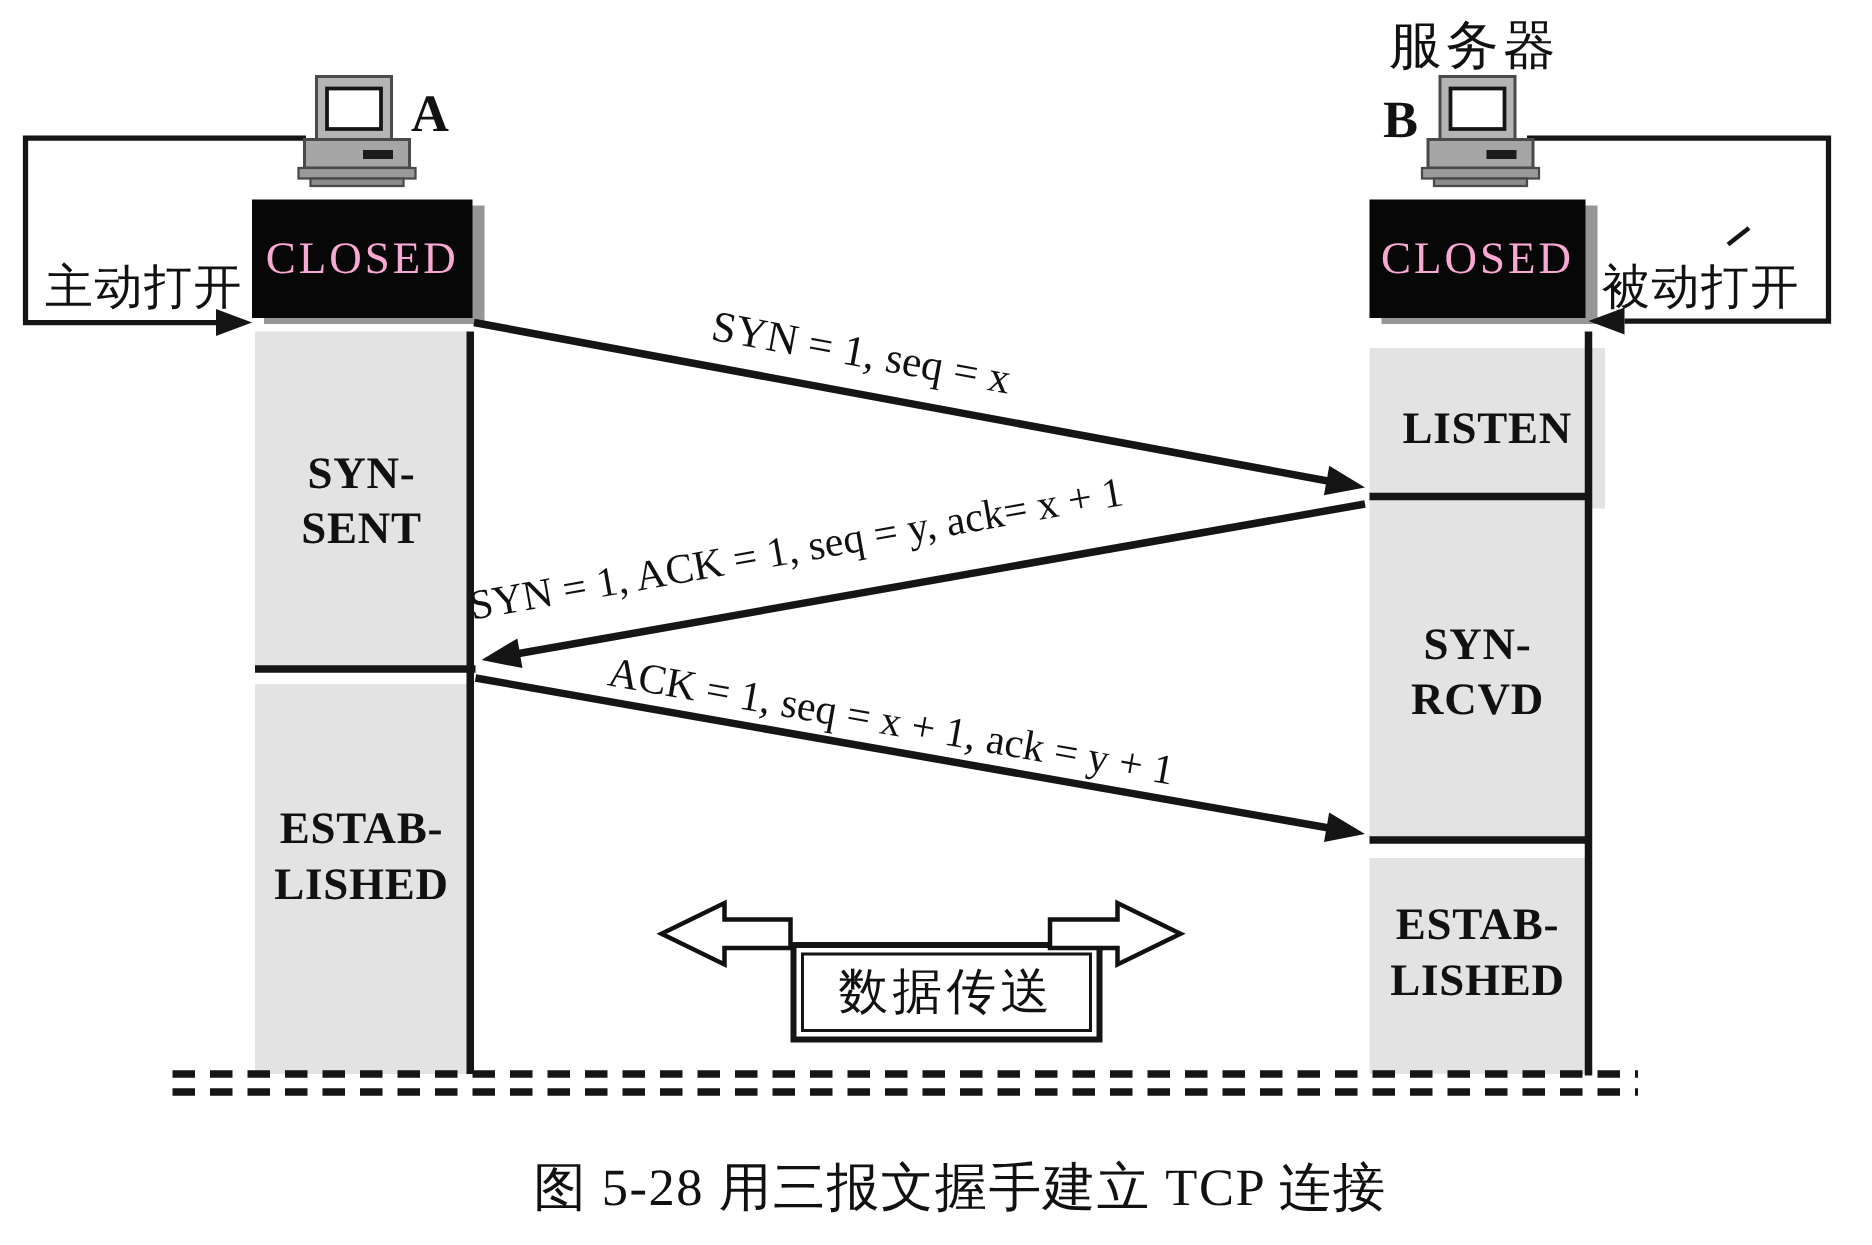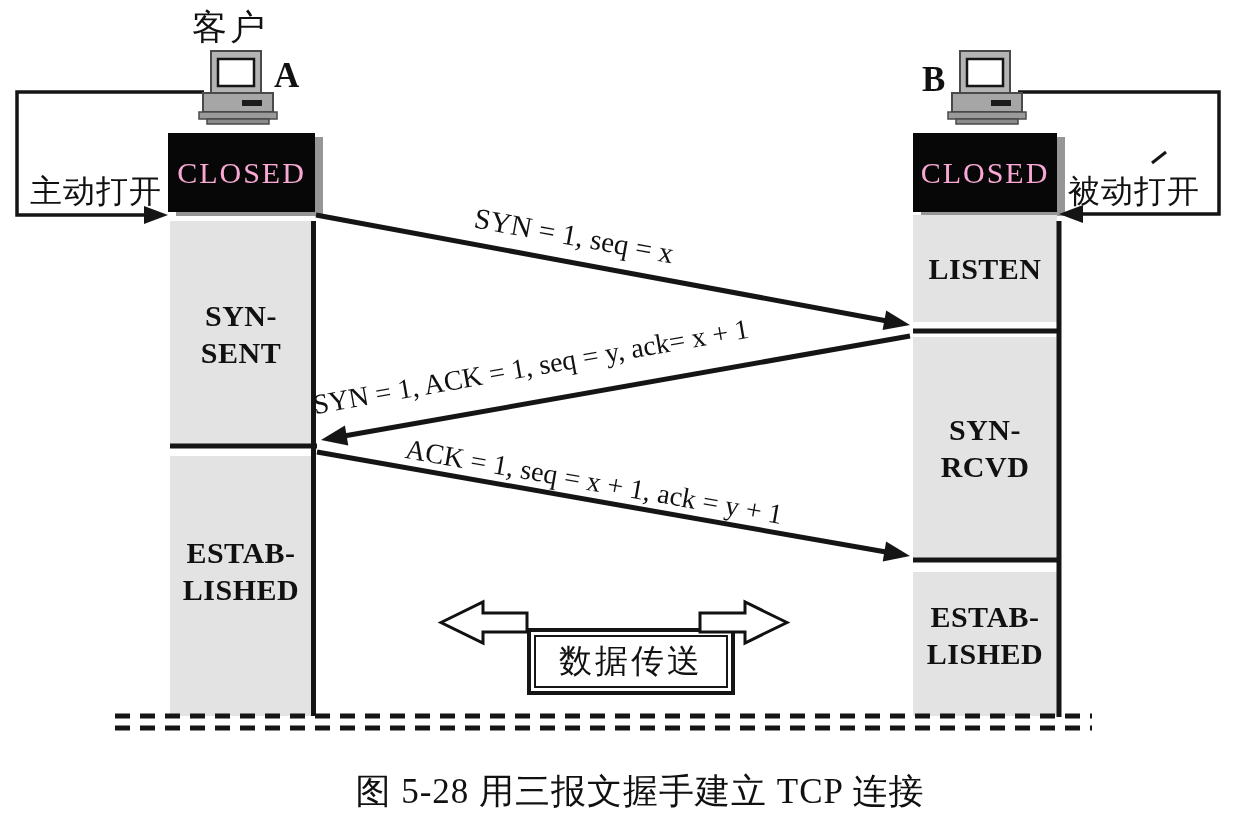--- a/index.html
+++ b/index.html
@@ -89,21 +89,21 @@
     letter-spacing:1px;
     padding-left:32px;
   }
   svg.layer{position:absolute;left:0;top:0;}
 </style>
 </head>
 <body>
 
 <div class="figure">
 
-  <div class="abs host-title" style="left:150px;top:4px;width:160px;">客户</div>
+  <div class="abs host-title" style="left:898px;top:7px;width:170px;">服务器</div>
 
   <div class="abs host-letter" style="left:274px;top:56px;">A</div>
   <div class="abs host-letter" style="left:922px;top:60px;">B</div>
 
   <div class="abs open-label" style="left:1068px;top:170px;">被动打开</div>
   <div class="abs open-label" style="left:30px;top:170px;">主动打开</div>
 
   <div class="abs closed-box" style="left:168px;top:133px;width:147px;height:79px;">
     <span>CLOSED</span>
   </div>
@@ -112,21 +112,21 @@
     <span>SENT</span>
   </div>
   <div class="abs state-box" style="left:170px;top:456px;width:142px;height:260px;padding-bottom:30px;">
     <span>ESTAB-</span>
     <span>LISHED</span>
   </div>
 
   <div class="abs closed-box" style="left:913px;top:133px;width:144px;height:79px;">
     <span>CLOSED</span>
   </div>
-  <div class="abs state-box" style="left:913px;top:215px;width:144px;height:107px;">
+  <div class="abs state-box" style="left:913px;top:232px;width:157px;height:107px;">
     <span>LISTEN</span>
   </div>
   <div class="abs state-box" style="left:913px;top:337px;width:144px;height:221px;">
     <span>SYN-</span>
     <span>RCVD</span>
   </div>
   <div class="abs state-box" style="left:913px;top:572px;width:144px;height:144px;padding-bottom:18px;">
     <span>ESTAB-</span>
     <span>LISHED</span>
   </div>

